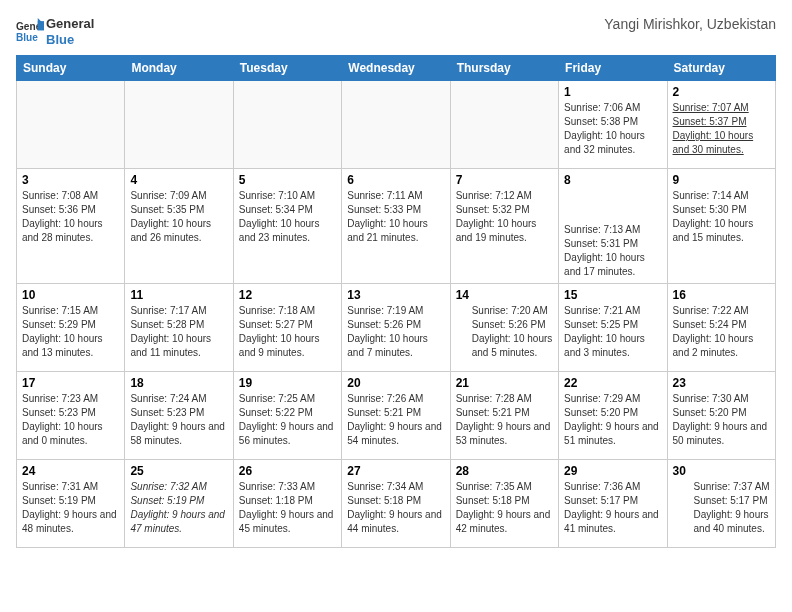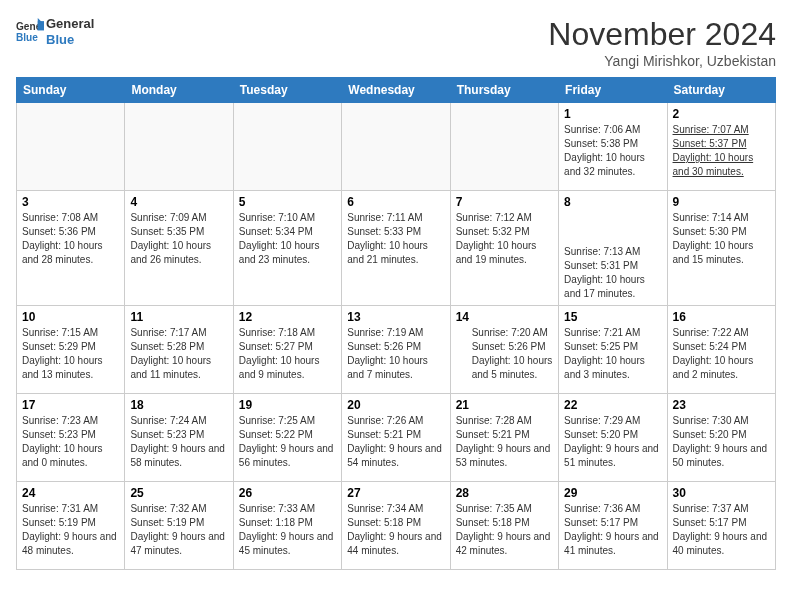--- a/index.html
+++ b/index.html
@@ -86,21 +86,20 @@
       <text x="0" y="30" font-size="13" font-weight="bold" fill="#2e7abf" font-family="Arial">Blue</text>
       <polygon points="28,4 36,4 36,16 28,16" fill="#2e7abf"></polygon>
       <polygon points="32,2 40,10 32,18" fill="#2e7abf" transform="translate(-4,-2)"></polygon>
     </svg>
     <div style="width:60px">
       <div style="font-size:13px;font-weight:bold;color:#333;line-height:1.2">General</div>
       <div style="font-size:13px;font-weight:bold;color:#2e7abf;line-height:1.2">Blue</div>
     </div>
   </div>
   <div class="title-block">
-    <div class="month-title">November 2024</div>
     <div class="location">Yangi Mirishkor, Uzbekistan</div>
   </div>
 </div>
 
 <table class="calendar">
   <thead>
     <tr>
     <th>Sunday</th>
         <th>Monday</th>
         <th>Tuesday</th>
@@ -264,21 +263,21 @@
       </tr>
       <tr class="week-row">
         <td>
           <div class="day-num">24</div>
           <div class="day-info" style="white-space: pre-line;">Sunrise: 7:31 AM
 Sunset: 5:19 PM
 Daylight: 9 hours and 48 minutes.</div>
         </td>
         <td>
           <div class="day-num">25</div>
-          <div class="day-info" style="white-space: pre-line;">Sunrise: 7:32 AM
+          <div class="day-info" style="white-space: pre-line; font-style: italic;">Sunrise: 7:32 AM
 Sunset: 5:19 PM
 Daylight: 9 hours and 47 minutes.</div>
         </td>
         <td>
           <div class="day-num">26</div>
           <div class="day-info" style="white-space: pre-line;">Sunrise: 7:33 AM
 Sunset: 1:18 PM
 Daylight: 9 hours and 45 minutes.</div>
         </td>
         <td>
@@ -294,19 +293,19 @@
 Daylight: 9 hours and 42 minutes.</div>
         </td>
         <td>
           <div class="day-num">29</div>
           <div class="day-info" style="white-space: pre-line;">Sunrise: 7:36 AM
 Sunset: 5:17 PM
 Daylight: 9 hours and 41 minutes.</div>
         </td>
         <td>
           <div class="day-num">30</div>
-          <div class="day-info" style="white-space: pre-line;">Sunrise: 7:37 AM
+          <div class="day-info" style="white-space: pre-line; margin-left: 21px;">Sunrise: 7:37 AM
 Sunset: 5:17 PM
 Daylight: 9 hours and 40 minutes.</div>
         </td>
       </tr>
     </tbody>
 </table>
 
 </body></html>

